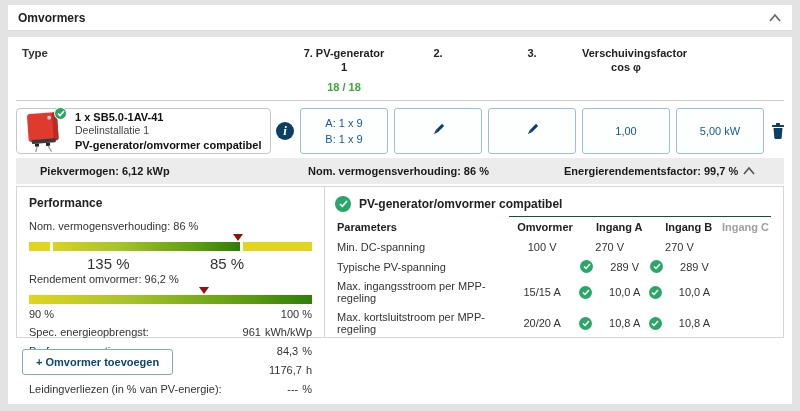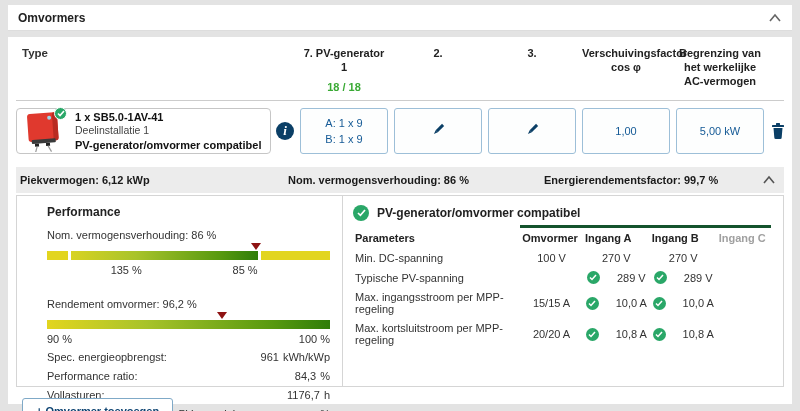--- a/index.html
+++ b/index.html
@@ -20,21 +20,21 @@
   .chev svg { display:block; }
 
   .main-card { background:#fff; padding:6px 8px 0 8px; height:367px; }
 
   .cols { display:grid; grid-template-columns:278px 88px 88px 88px 88px 88px 1fr; column-gap:6px; }
   .col-hdr-row { padding:4px 0 6px 0; border-bottom:1px solid #ccc; }
   .col-hdr { text-align:center; font-weight:bold; font-size:11px; color:#222; line-height:1.25; }
   .col-hdr .sub { margin-top:6px; font-weight:bold; }
   .type-hdr { text-align:left; font-weight:bold; font-size:11.5px; padding-left:6px; }
 
-  .dev-row { padding:7px 0 13px 0; align-items:stretch; }
+  .dev-row { padding:7px 0 4px 0; align-items:stretch; }
   .type-cell { display:flex; align-items:center; }
   .dev-card {
     flex:1; border:1px solid #c6c6c6; border-radius:4px; background:#fff;
     display:flex; align-items:center; padding:3px 6px; height:46px;
   }
   .dev-img { position:relative; width:44px; height:42px; flex:0 0 44px; margin-right:8px; }
   .badge {
     position:absolute; top:-3px; right:0; width:13px; height:13px; border-radius:50%;
     background:#2aa768; border:1.5px solid #fff; display:flex; align-items:center; justify-content:center;
   }
@@ -50,52 +50,52 @@
   }
   .gen-box {
     border:1px solid #9dbfd8; border-radius:3px; background:#fdfefe;
     display:flex; flex-direction:column; align-items:center; justify-content:center;
     color:#155a96; font-size:11px; line-height:1.5; cursor:pointer; height:46px;
   }
   .trash-cell { display:flex; align-items:center; justify-content:center; }
 
   .summary {
     background:#ececec; height:26px; display:grid;
-    grid-template-columns:268px 256px 1fr 18px; align-items:center; padding:0 4px;
+    grid-template-columns:268px 256px 1fr 18px; align-items:center; padding:0 24px;
     font-weight:bold; color:#1a1a1a; font-size:11px;
   }
 
-  .details { display:flex; border:1px solid #d5d5d5; margin-top:2px; height:192px;padding-left:18px; }
+  .details { display:flex; border:1px solid #d5d5d5; margin-top:2px; height:152px; }
   .perf { width:308px; border-right:1px solid #d5d5d5; padding:9px 12px; }
   .perf-title { font-weight:bold; font-size:12px; color:#222; margin-bottom:10px; }
   .gauge-label { margin-bottom:2px; color:#333; }
   .gauge { position:relative; height:20px; margin-bottom:1px; }
   .bar { position:absolute; top:8px; left:0; right:0; height:9px; background:#fff; }
   .seg { position:absolute; top:0; height:100%; }
   .marker {
     position:absolute; top:0; width:0; height:0; margin-left:-5px;
     border-left:5px solid transparent; border-right:5px solid transparent;
     border-top:7px solid #8e1313;
   }
-  .gauge-ticks { position:relative; height:14px; font-size:11px; color:#333; margin-bottom:20px; }
+  .gauge-ticks { position:relative; height:14px; font-size:15px; color:#333; margin-bottom:4px; }
   .tick { position:absolute; transform:translateX(-50%); white-space:nowrap; }
   .ticks-flex { display:flex; justify-content:space-between; height:14px; margin-bottom:4px; }
   .stats { margin-top:4px; }
   .stat-row { display:flex; align-items:baseline; margin-bottom:7px; }
   .stat-label { flex:1; color:#333; }
   .stat-num { width:58px; text-align:right; color:#333; }
   .stat-unit { margin-left:4px; color:#333; }
 
   .compat { flex:1; padding:9px 12px 9px 10px; }
   .compat-hdr { display:flex; align-items:center; margin-bottom:4px; }
   .check-ico { width:16px; height:16px; border-radius:50%; background:#2aa768; display:inline-flex; align-items:center; justify-content:center; flex:0 0 auto; }
   .check-sm { width:13px; height:13px; border-radius:50%; background:#2aa768; display:inline-flex; align-items:center; justify-content:center; flex:0 0 auto; margin-right:5px; }
   .compat-title { font-weight:bold; font-size:12px; color:#222; margin-left:8px; }
   table.params { width:100%; border-collapse:collapse; font-size:11px; }
-  table.params th { font-weight:bold; color:#222; text-align:left; padding:4px 2px 5px 2px; border-top:3px solid #14532d; }
+  table.params th { font-weight:bold; color:#222; text-align:right; padding:4px 2px 5px 2px; border-top:1px solid #14532d; }
   table.params th.pname { text-align:left; border-top:none; }
   table.params th.dim { color:#a0a0a0; }
   table.params td { padding:3px 2px 4px 2px; text-align:center; color:#333; }
   table.params td.pname { text-align:left; }
   .cellchk { display:inline-flex; align-items:center;gap:12px; }
   col.c-param { width:40%; } col.c-omv { width:15%; } col.c-a { width:16%; } col.c-b { width:16%; } col.c-c { width:13%; }
 
   .footer { padding:11px 6px; }
   .add-btn {
     background:#fff; border:1px solid #7fa9c7; border-radius:3px; color:#0e4472;
@@ -119,21 +119,20 @@
 
   <div class="cols col-hdr-row">
     <div class="type-hdr">Type</div>
     <div class="col-hdr">
       <div>7. PV-generator 1</div>
       <div class="sub" style="color:#3aaa35;">18 / 18</div>
     </div>
     <div class="col-hdr">2.</div>
     <div class="col-hdr">3.</div>
     <div class="col-hdr">Verschuivingsfactor cos φ</div>
-    <div class="col-hdr">Begrenzing van het werkelijke AC-vermogen</div>
     <div></div>
   </div>
 
   <div class="cols dev-row">
     <div class="type-cell">
       <div class="dev-card">
         <div class="dev-img">
           <svg width="44" height="42" viewBox="0 0 44 42">
             <g transform="rotate(-4 22 20)">
               <rect x="5" y="3" width="30" height="28" rx="3" fill="#e0392e"></rect>

